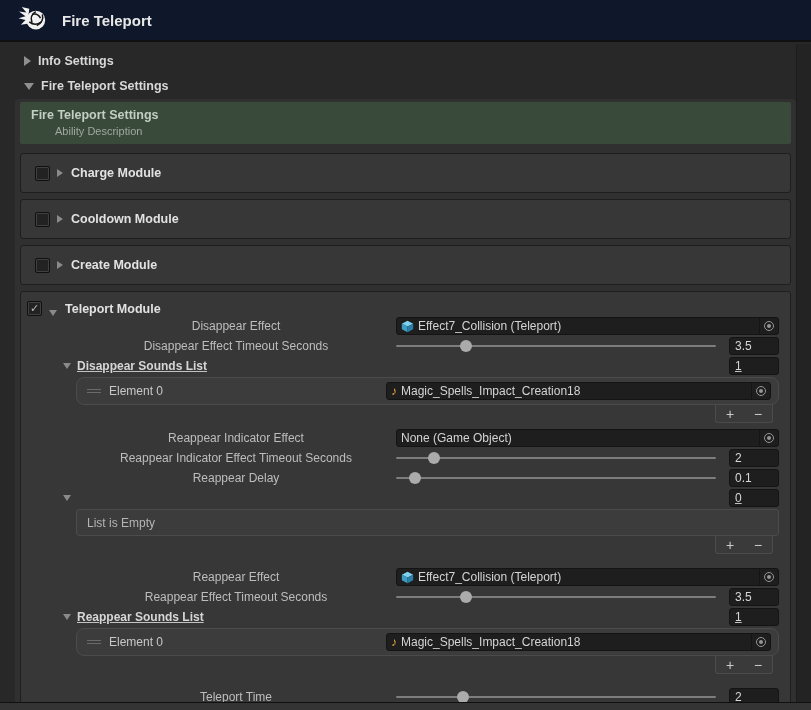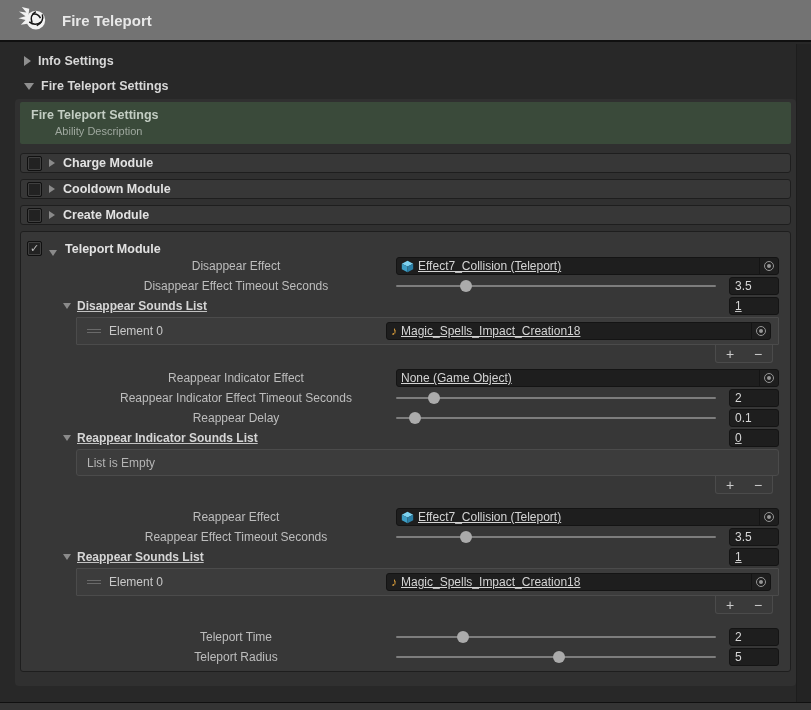--- a/index.html
+++ b/index.html
@@ -8,21 +8,21 @@
     position: relative;
     background: #282828;
     font-family: "Liberation Sans", sans-serif;
     font-size: 12px;
     color: #c2c2c2;
     overflow: hidden;
   }
   
   .titlebar {
     height: 42px;
-    background: #737373;
+    background: #0f172a;
     border-bottom: 2px solid #101010;
     display: flex;
     align-items: center;
     padding-left: 18px;
   }
   .logo { width: 30px; height: 30px; display: inline-flex; }
   .titlebar .wtitle {
     margin-left: 14px;
     font-size: 15px;
     font-weight: bold;
@@ -68,21 +68,21 @@
     padding: 6px 12px 0 11px;
   }
   .help-title { font-weight: bold; font-size: 12.5px; color: #c3cdc3; }
   .help-sub { margin-top: 3px; font-size: 11px; color: #9fa89f; margin-left: 24px; }
   
   .module-row, .module-box {
     background: #373737;
     border: 1px solid #1e1e1e;
     border-radius: 3px;
   }
-  .module-row { height: 20px; margin-top: 6px; display: flex; align-items: center; padding-left: 6px; cursor: pointer; }
+  .module-row { height: 40px; margin-top: 6px; display: flex; align-items: center; padding-left: 14px; cursor: pointer; }
   .module-box { margin-top: 6px; padding-bottom: 4px; }
   .module-head { height: 24px; display: flex; align-items: flex-end; padding-left: 6px; cursor: pointer; }
   .checkbox {
     width: 15px; height: 15px;
     background: #222222;
     border: 1px solid #101010;
     border-radius: 2px;
     box-shadow: 0 0 0 1px #404040 inset;
     display: inline-flex; align-items: center; justify-content: center;
     cursor: pointer;
@@ -102,21 +102,21 @@
     background: #1e1e1e;
     border: 1px solid #141414;
     border-radius: 3px;
     display: flex; align-items: center;
     padding-left: 4px;
     cursor: pointer;
     overflow: hidden;
   }
   .obj-icon { width: 13px; height: 13px; flex: none; display: inline-flex; margin-right: 4px; }
   .music-glyph { color: #e2a33c; font-size: 12px; margin-right: 4px; flex: none; }
-  .obj-text { flex: 1; color: #d4d4d4; white-space: nowrap; overflow: hidden; text-decoration: underline; }
+  .obj-text { flex: 1; color: #d4d4d4; white-space: nowrap; overflow: hidden; }
   .picker {
     flex: none; width: 19px; align-self: stretch;
     border-left: 1px solid #141414;
     display: flex; align-items: center; justify-content: center;
     cursor: pointer;
   }
   .picker .ring { width: 10px; height: 10px; border: 1px solid #969696; border-radius: 50%; position: relative; }
   .picker .ring::after { content: ""; position: absolute; left: 2px; top: 2px; width: 4px; height: 4px; background: #969696; border-radius: 50%; }
   
   .slider { position: relative; width: 320px; height: 18px; flex: none; cursor: pointer; }
@@ -134,21 +134,21 @@
   }
   
   .arr-row { height: 18px; display: flex; align-items: center; margin: 1px 0; text-decoration: underline; }
   .arr-row .tri { margin-left: -13px; margin-right: 6px; }
   .arr-label { font-weight: bold; color: #d6d6d6; width: 314px; flex: none; }
   
   .list-box {
     margin-top: 2px;
     background: #3c3c3c;
     border: 1px solid #4b4b4b;
-    border-radius: 1px;
+    border-radius: 8px;
     padding: 3px 7px 3px 10px;
   }
   .element-row { height: 20px; display: flex; align-items: center; }
   .drag-handle { width: 14px; margin-right: 8px; flex: none; cursor: grab; }
   .drag-handle i { display: block; height: 1px; background: #6a6a6a; margin: 2px 0; }
   .el-label { flex: 1; color: #c8c8c8; }
   .element-row .obj-field { flex: none; width: 385px; }
   .empty-box {
     margin-top: 2px;
     height: 27px;
@@ -337,21 +337,20 @@
             <div class="slider">
               <span class="track"></span>
               <span class="knob" style="left: calc(6% - 6px);"></span>
             </div>
             <span class="numfield">0.1</span>
           </div>
         </div>
 
         <div class="arr-row">
           <span class="tri sm down"></span>
-          <span class="arr-label">Reappear Indicator Sounds List</span>
           <span class="numfield">0</span>
         </div>
         <div class="empty-box">
           <span>List is Empty</span>
         </div>
         <div class="list-footer-wrap">
           <div class="list-footer">
             <button class="lf-btn">+</button>
             <button class="lf-btn">−</button>
           </div>

